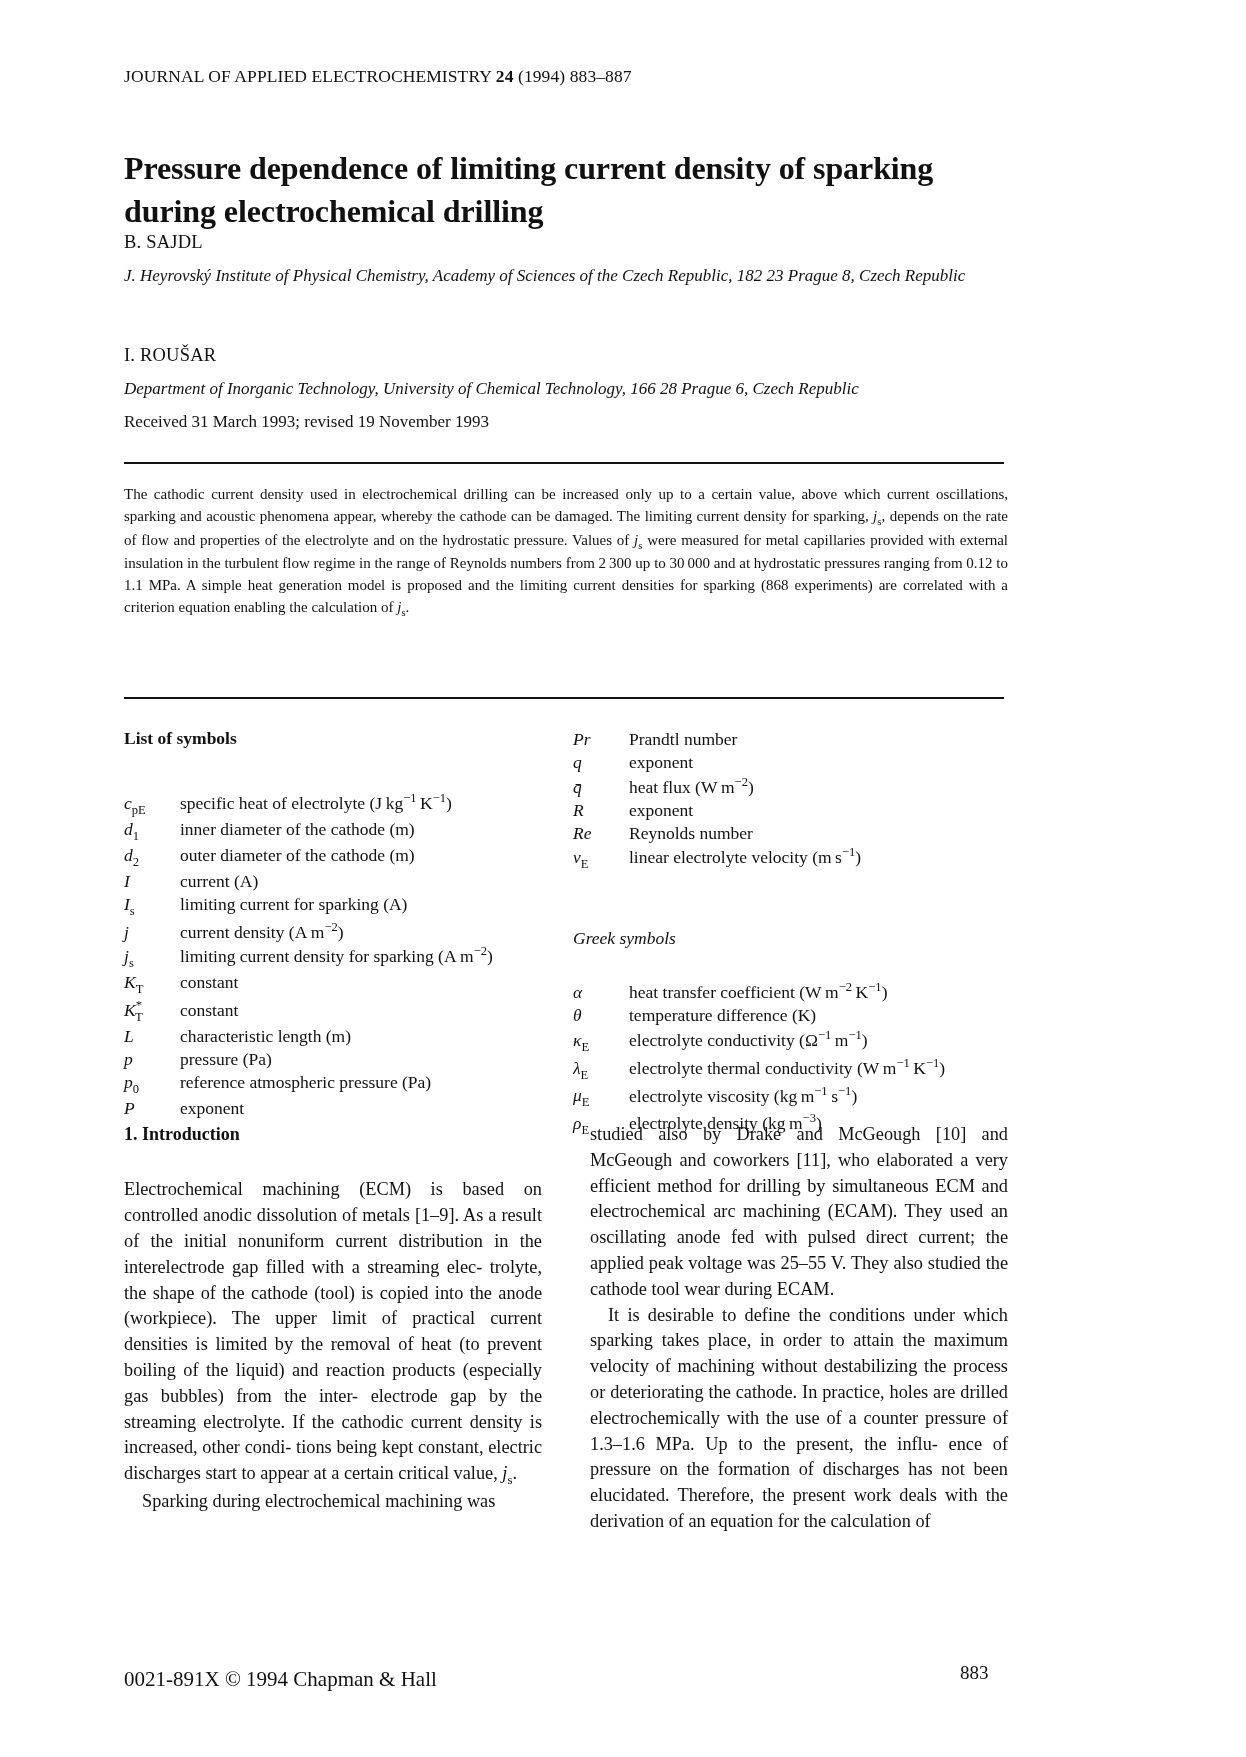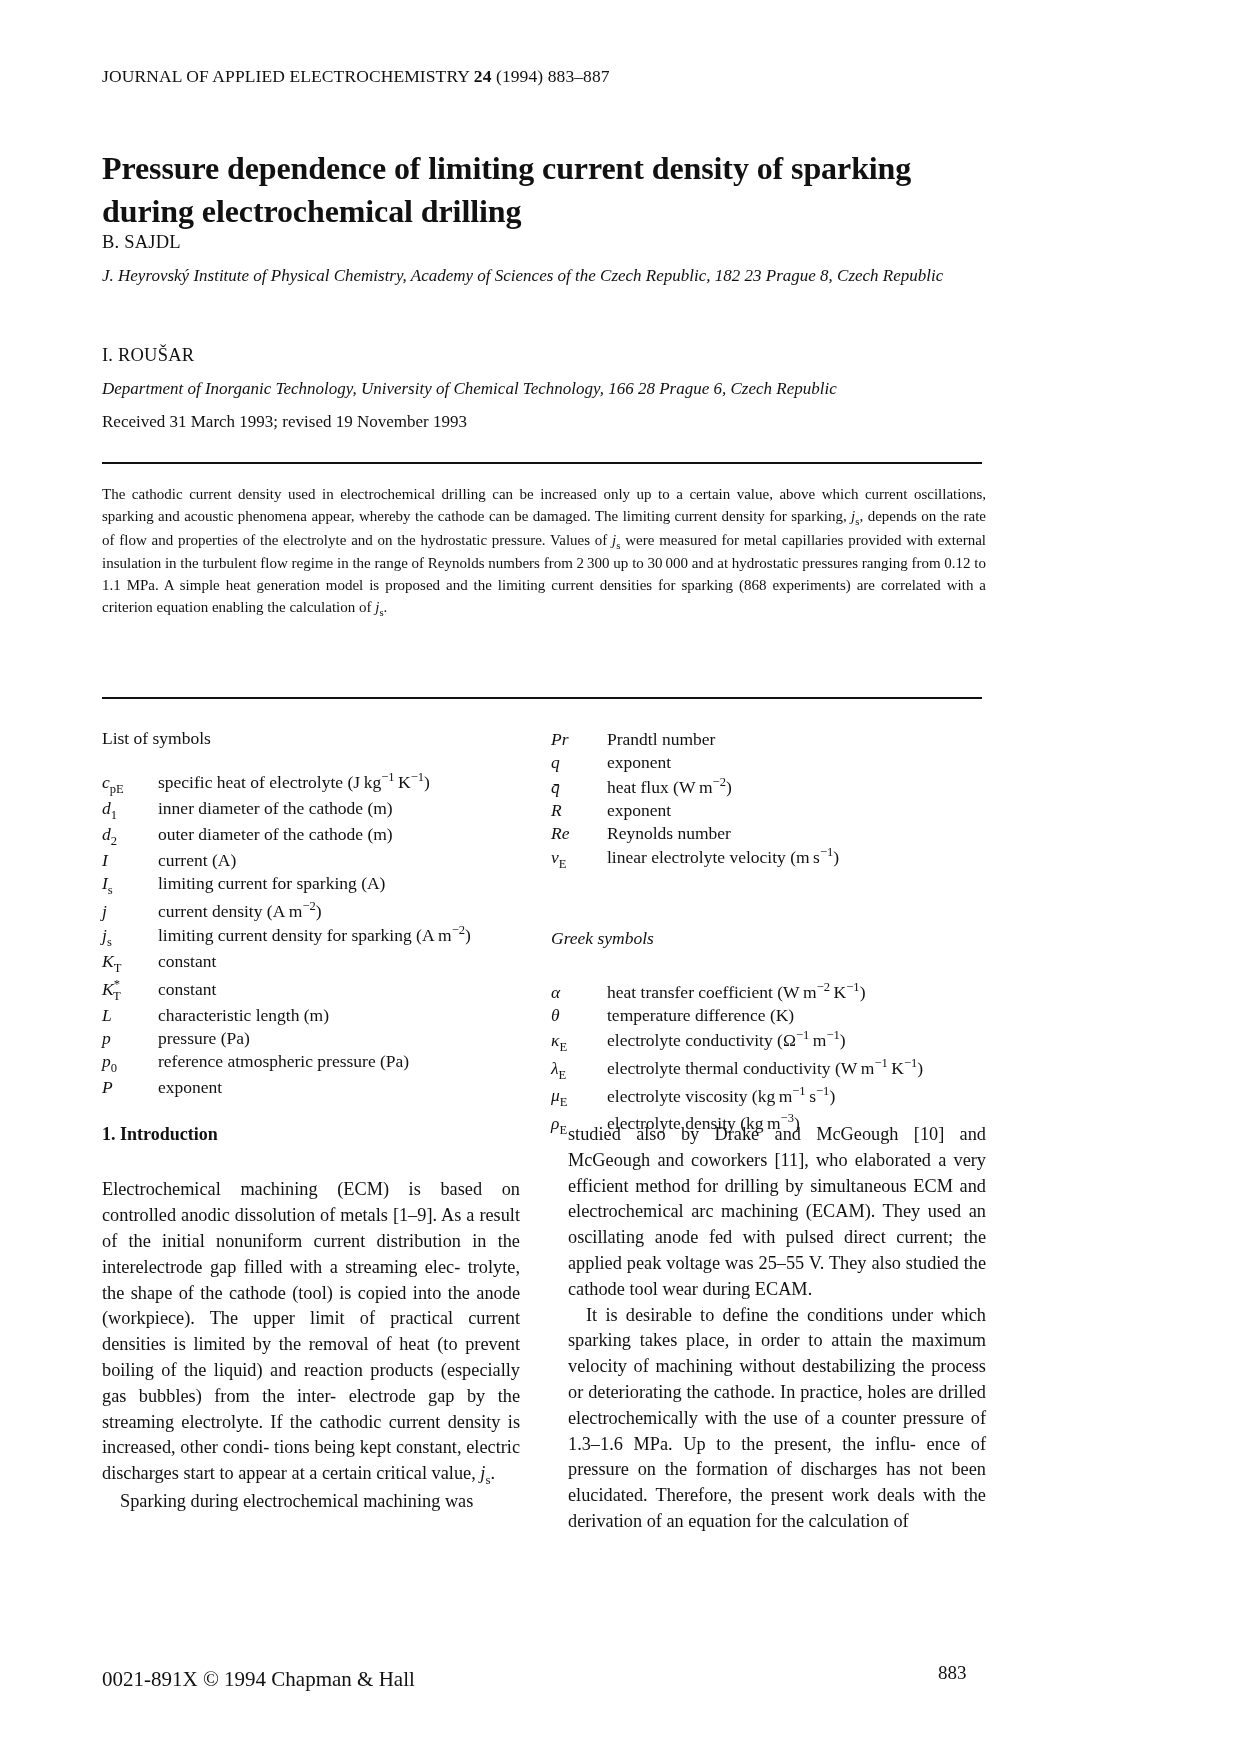--- a/index.html
+++ b/index.html
@@ -10,21 +10,21 @@
   body {
     width: 1246px;
     height: 1757px;
     font-family: "Liberation Serif", "DejaVu Serif", serif;
     color: #111111;
     position: relative;
     overflow: hidden;
   }
   .page {
     position: absolute;
-    left: 102px;
+    left: 124px;
     top: 0;
     width: 900px;
     height: 1757px;
   }
 
   
   .running-head {
     position: absolute;
     top: 66px;
     left: 0;
@@ -99,22 +99,22 @@
   }
   .sym-col {
     position: absolute;
     top: 0;
     width: 440px;
   }
   #sym-left { left: 0; }
   #sym-right { left: 449px; }
   .sym-head {
     font-size: 17.5px;
-    font-weight: normal;
-    margin-bottom: 20px;
+    font-weight: bold;
+    margin-bottom: 41px;
   }
   .sym-head.italic { font-weight: normal; font-style: italic; }
   .sym-row {
     display: flex;
     font-size: 17.5px;
     line-height: 1.31;
     align-items: baseline;
   }
   .sym-key {
     width: 56px;

